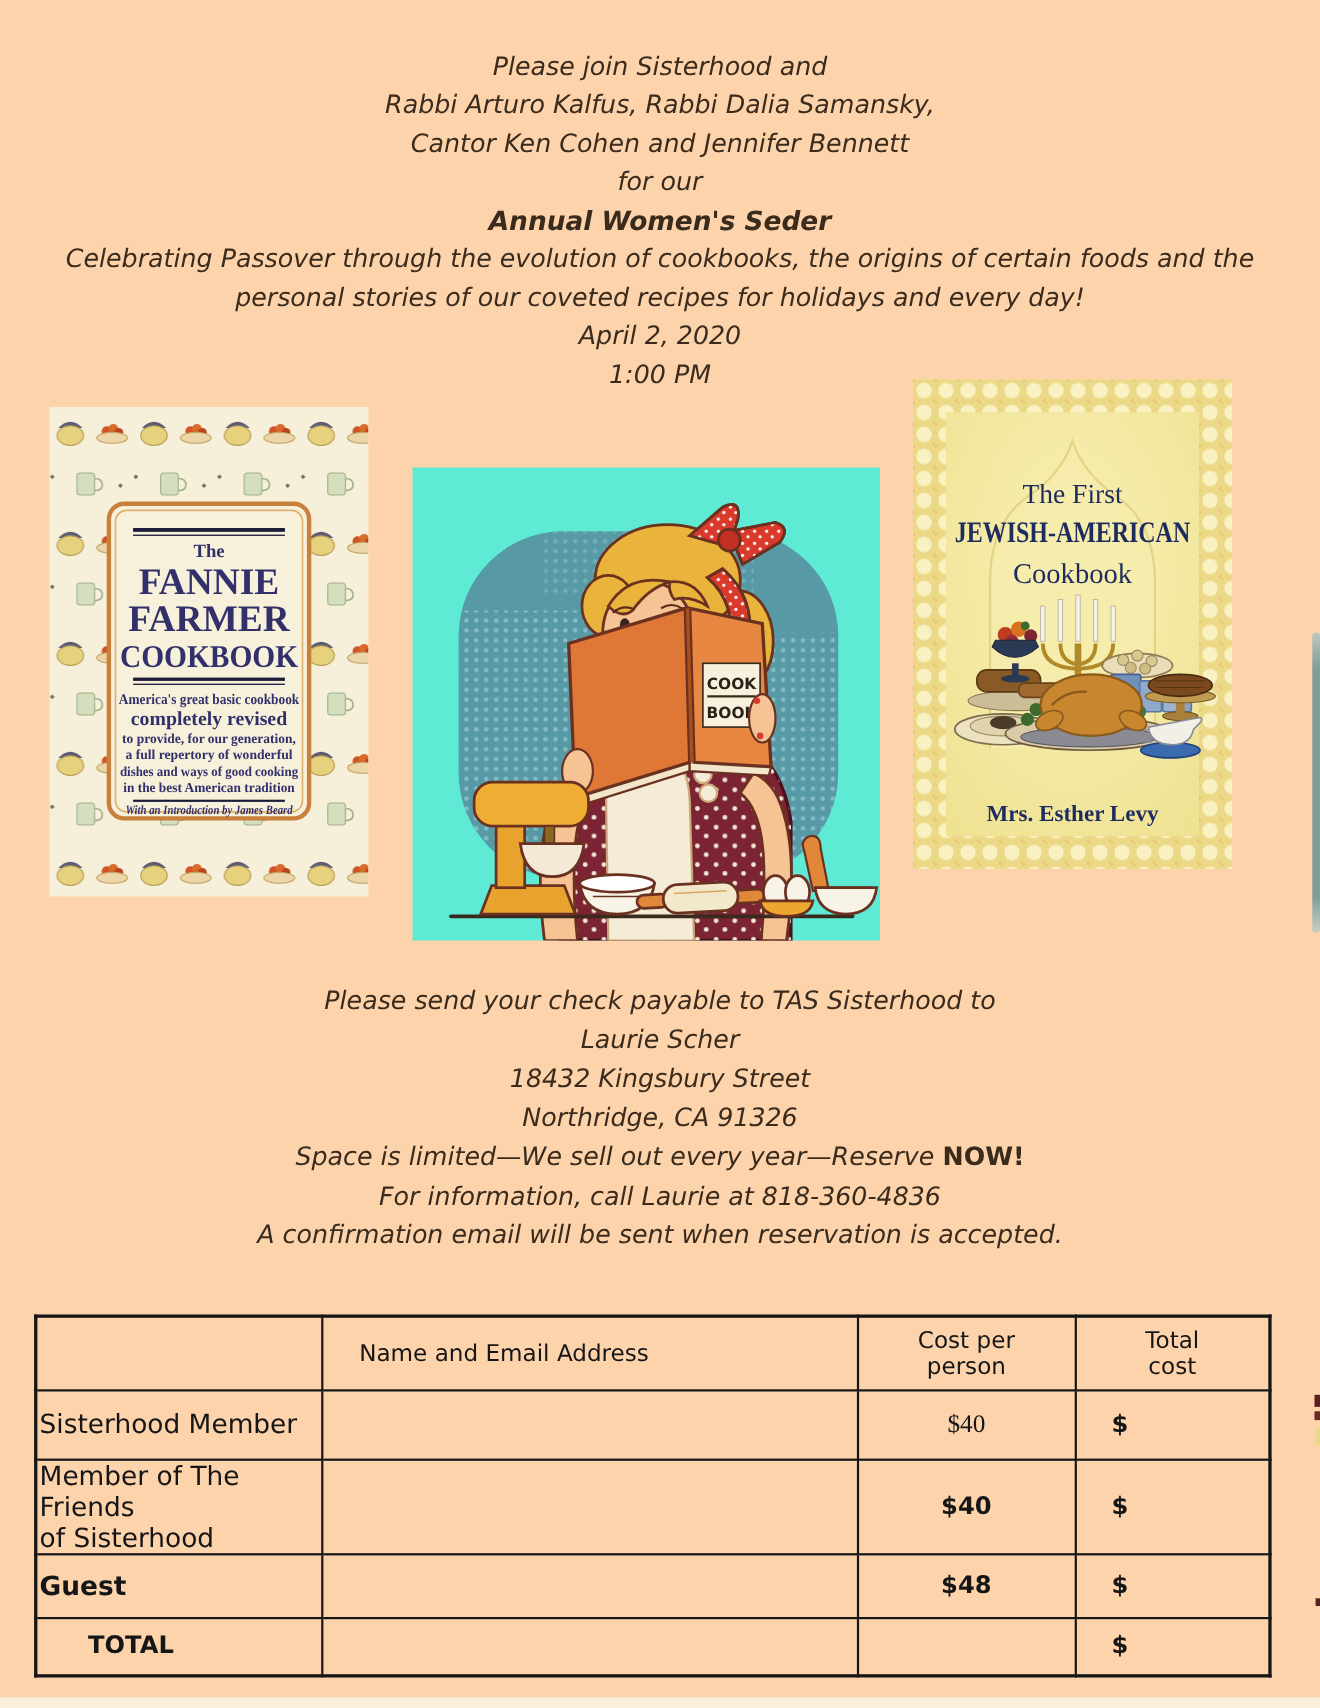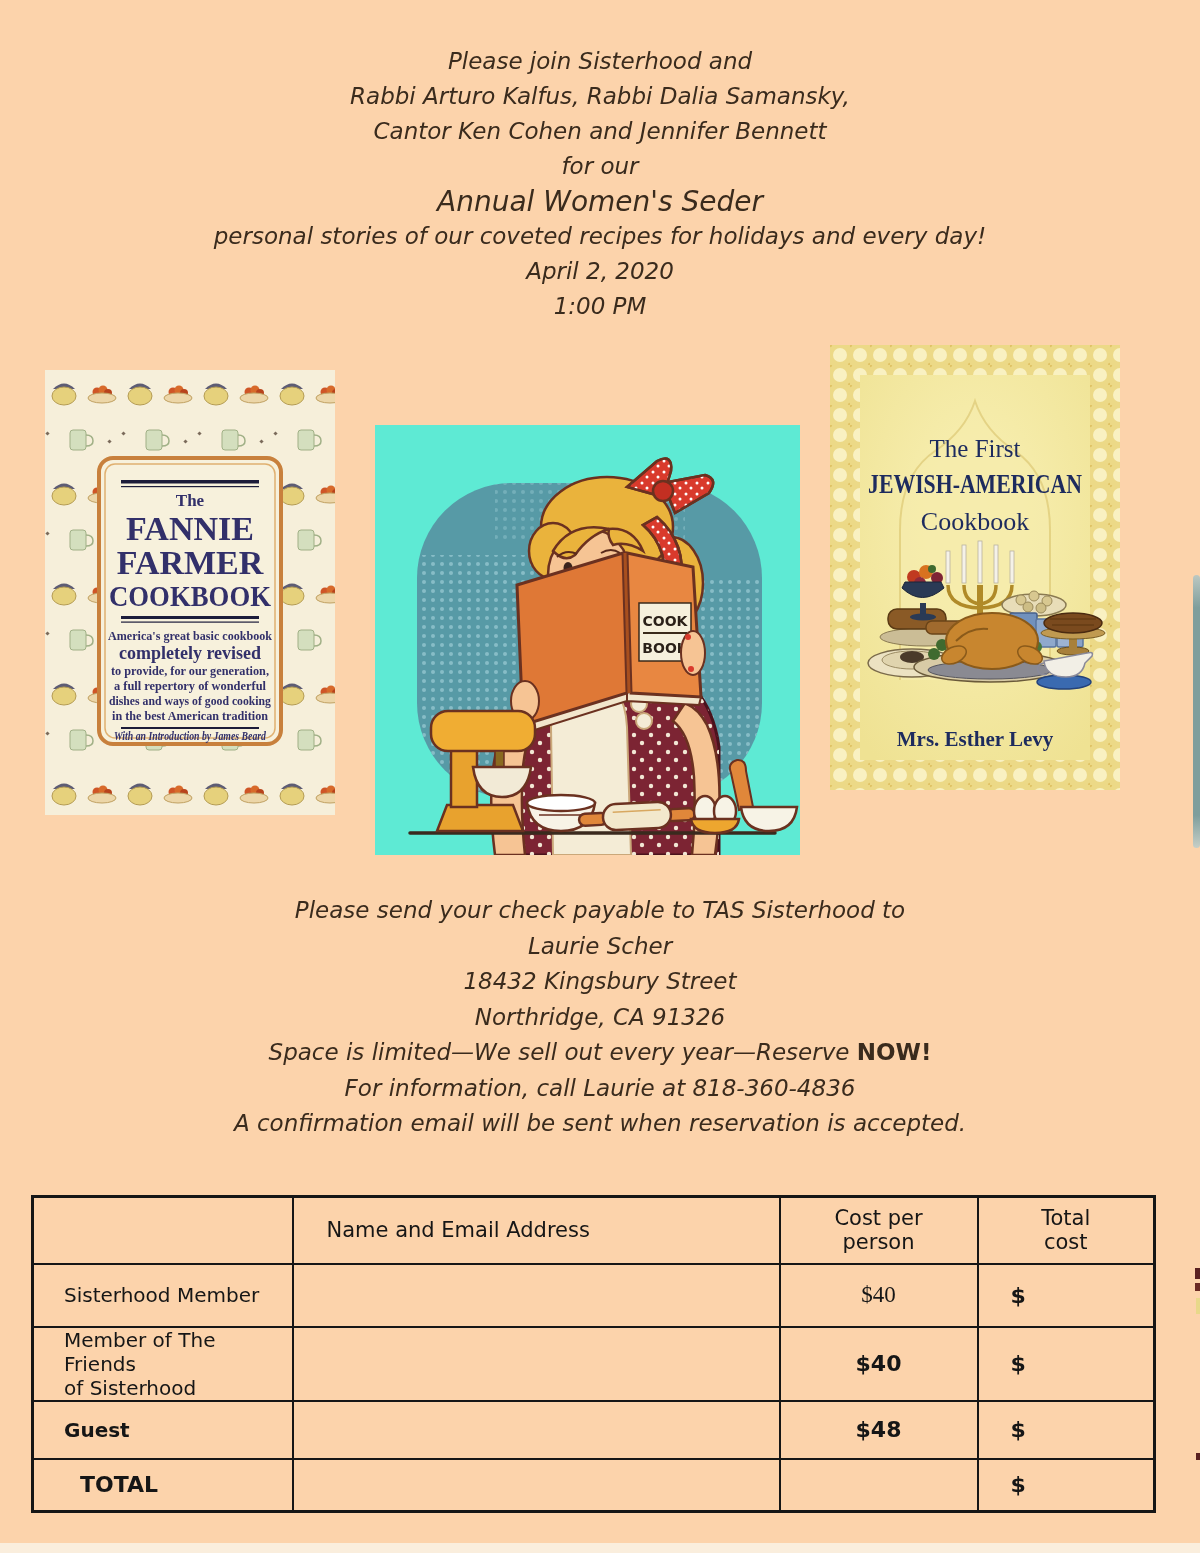--- a/index.html
+++ b/index.html
@@ -1,32 +1,32 @@
 <!DOCTYPE html>
 <html><head>
 <meta charset="utf-8">
 <style>
   html,body{margin:0;padding:0;}
   .flyer{position:relative;width:1200px;height:1553px;background:#fcd3ab;overflow:hidden;
          font-family:"DejaVu Sans",sans-serif;}
   
   .hand{font-family:"DejaVu Sans",sans-serif;font-style:italic;color:#3a2b1d;}
   .hdr{position:absolute;top:30px;left:0;right:0;text-align:center;font-size:23px;line-height:35px;margin-top:14px;}
-  .hdr .bold{font-weight:normal;font-size:28px;}
+  .hdr .bold{font-weight:bold;font-size:24px;}
   .addr{position:absolute;top:893px;left:0;right:0;text-align:center;font-size:23px;line-height:35.5px;}
   .addr .now{font-style:normal;font-weight:bold;font-family:"DejaVu Sans",sans-serif;}
   .cover{position:absolute;}
   .illus{position:absolute;left:375px;top:425px;width:425px;height:430px;background:#5eead4;}
   
   .rsvp{position:absolute;left:31px;top:1195px;border-collapse:collapse;table-layout:fixed;
         font-family:"DejaVu Sans",sans-serif;color:#161616;}
   .rsvp td,.rsvp th{border:2.5px solid #161616;padding:0;white-space:pre-line;font-weight:normal;}
   .rsvp{border:3px solid #161616;}
   .rsvp th{font-size:21px;}
-  .rsvp .lbl{text-align:left;padding-left:30px;font-size:20px;vertical-align:middle;}
+  .rsvp .lbl{text-align:left;padding-left:2px;font-size:24px;vertical-align:middle;}
   .rsvp .hdr-ne{text-align:left;padding-left:33px;vertical-align:middle;}
   .rsvp .c{text-align:center;vertical-align:middle;}
   .rsvp .cost-serif{font-family:"Liberation Serif",serif;font-size:23px;}
   .rsvp .cost-bold{font-weight:bold;font-size:22px;}
   .rsvp .tot{font-weight:bold;font-size:22px;text-align:left;padding-left:32px;vertical-align:middle;}
   .rsvp .totlbl{font-weight:bold;font-size:22px;padding-left:46px;}
   
   .edge-teal{position:absolute;left:1193px;top:575px;width:7px;height:273px;border-radius:4px;
              background:linear-gradient(#bcc8c2,#7e9e9c 12%,#7e9e9c 88%,#c6cfc7);}
   .edge-mark1{position:absolute;left:1195px;top:1268px;width:5px;height:11px;background:#5a2020;}
@@ -39,20 +39,21 @@
 <body>
 
 <div class="flyer">
 
   <div class="hdr hand">
     <div>Please join Sisterhood and</div>
     <div>Rabbi Arturo Kalfus, Rabbi  Dalia Samansky,</div>
     <div>Cantor Ken Cohen and Jennifer Bennett</div>
     <div>for our</div>
     <div class="bold">Annual Women's Seder</div>
+    <div>Celebrating Passover through the evolution of cookbooks, the origins of certain foods and the</div>
     <div>personal stories of our coveted recipes for holidays and every day!</div>
     <div>April 2, 2020</div>
     <div>1:00 PM</div>
   </div>
 
   <div class="cover" style="left:45px;top:370px;width:290px;height:380px;">
     <svg width="290" height="445" viewBox="0 0 290 445">
       <defs>
         <pattern id="ffpat" width="76" height="100" patternUnits="userSpaceOnUse">
           <rect width="76" height="100" fill="#f6efda"></rect>

